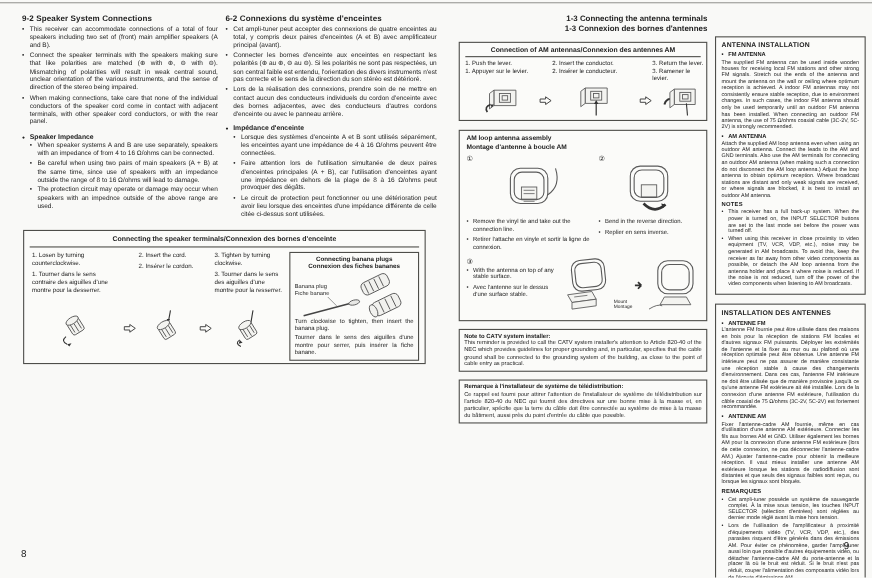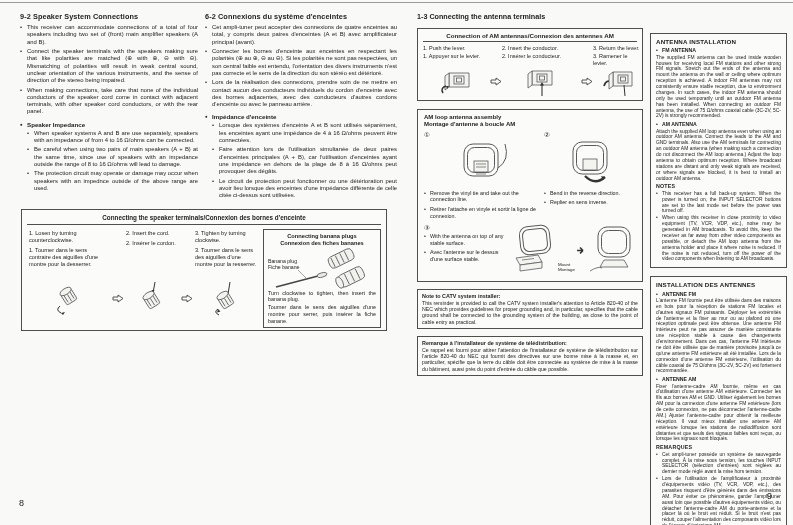--- a/index.html
+++ b/index.html
@@ -31,21 +31,21 @@
   .acell{display:flex;align-items:center;justify-content:center;}
   #banana{width:112px;border:1px solid #4e4e4a;padding:3px 4px;font-size:5.5px;}
   .bn-title{font-weight:bold;text-align:center;font-size:5.7px;line-height:1.2;}
   .bn-draw{position:relative;height:42px;margin-top:1px;}
   .bn-label{position:absolute;left:0;top:10px;font-size:5.2px;line-height:1.25;}
   .bn-text{font-size:5.4px;line-height:1.25;text-align:justify;}
   .bn-text .en{margin-bottom:1px;}
 
   
   #right-main{position:absolute;left:417px;top:12px;width:226px;}
-  .rh{font-size:7.2px;font-weight:bold;line-height:1.3;}
+  .rh{font-size:7.2px;font-weight:bold;line-height:1.3;text-align:right;}
   #ambox{margin-top:7px;}
   .am-title{text-align:center;font-weight:bold;font-size:6.2px;padding:3px 3px 2px;margin:0 5px;border-bottom:1px solid #4e4e4a;}
   .am-grid{display:grid;grid-template-columns:66px 13px 78px 13px 50px;padding:3px 5px 3px;}
   .am-step{font-size:5.5px;line-height:1.3;}
   #loopbox{margin-top:8px;padding:4px 6px 5px;}
   .loop-title{font-weight:bold;font-size:6px;line-height:1.25;}
   .loop-grid{display:grid;grid-template-columns:118px 92px;gap:2px;margin-top:2px;}
   .lnum{font-size:6.5px;margin-bottom:1px;}
   .lb{position:relative;font-size:5.4px;line-height:1.22;padding-left:6px;margin-bottom:3px;text-align:left;}
   .lb::before{content:"•";position:absolute;left:0;top:0;}
@@ -200,20 +200,21 @@
         <div class="bn-text">
           <div class="en">Turn clockwise to tighten, then insert the banana plug.</div>
           <div class="fr">Tourner dans le sens des aiguilles d'une montre pour serrer, puis insérer la fiche banane.</div>
         </div>
       </div>
     </div>
   </div>
 
   <div id="right-main">
     <div class="rh">1-3 Connecting the antenna terminals</div>
+    <div class="rh">1-3 Connexion des bornes d'antennes</div>
 
     <div id="ambox" class="panel">
       <div class="am-title">Connection of AM antennas/Connexion des antennes AM</div>
       <div class="am-grid">
         <div class="am-step" style="grid-area:1/1">1. Push the lever.</div>
         <div class="am-step" style="grid-area:1/3">2. Insert the conductor.</div>
         <div class="am-step" style="grid-area:1/5">3. Return the lever.</div>
         <div class="am-step" style="grid-area:2/1">1. Appuyer sur le levier.</div>
         <div class="am-step" style="grid-area:2/3">2. Insérer le conducteur.</div>
         <div class="am-step" style="grid-area:2/5">3. Ramener le levier.</div>

